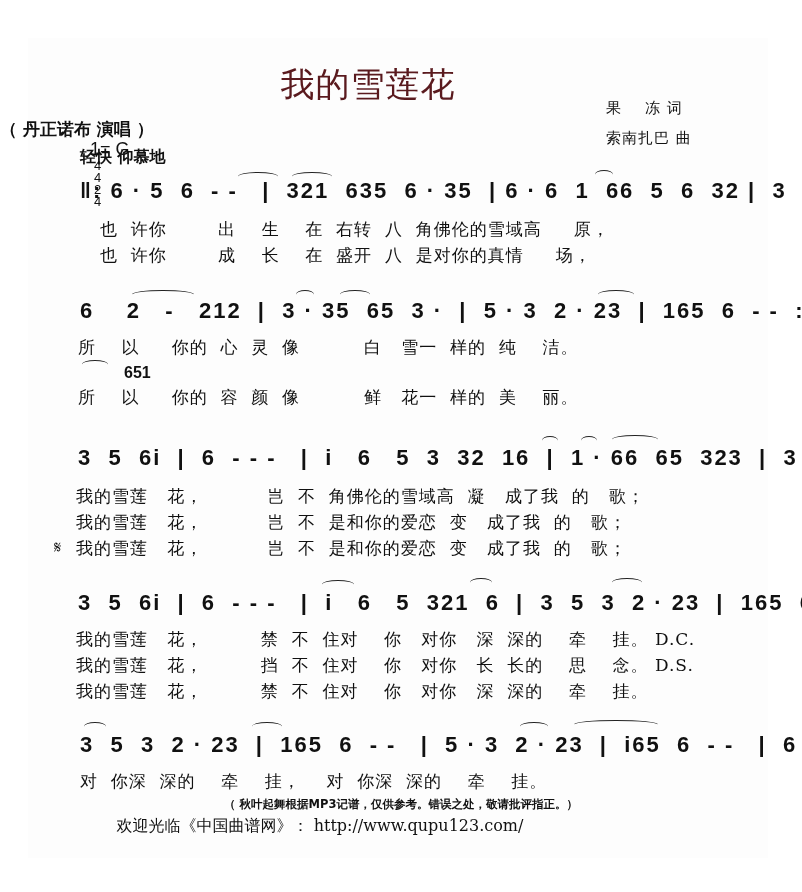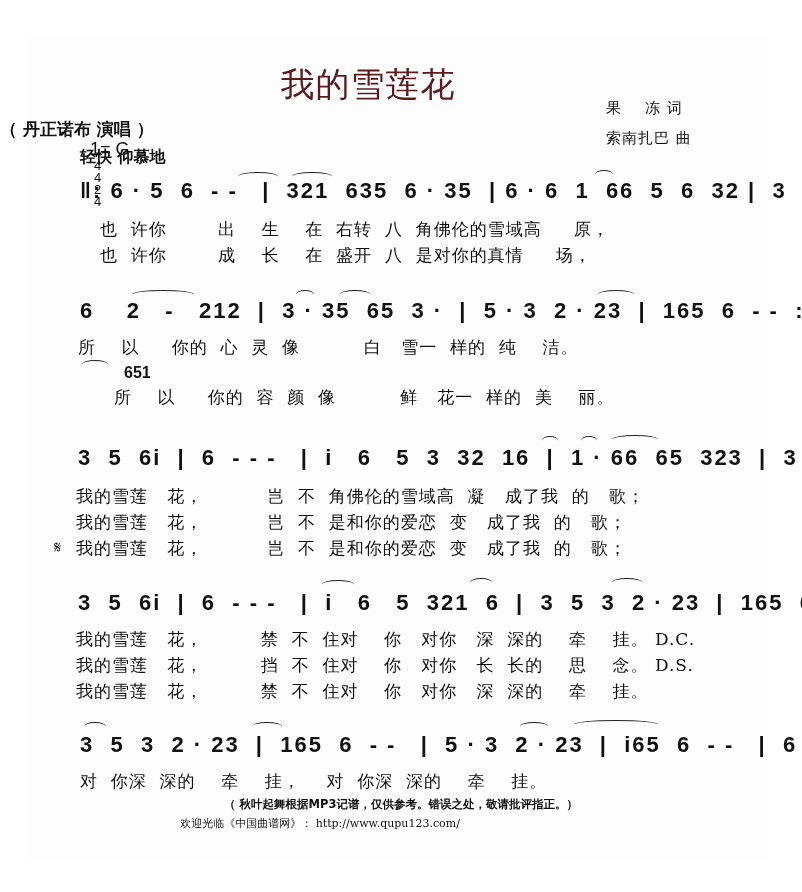--- a/index.html
+++ b/index.html
@@ -10,21 +10,21 @@
   .subtitle{left:0;width:639px;top:118px;text-align:left;font-size:17px;font-weight:bold;}
   .key{left:80px;top:118px;font-size:18px;font-family:"Liberation Sans",sans-serif;}
   .frac{display:inline-block;vertical-align:middle;text-align:center;font-size:13px;line-height:12px;margin-left:4px;font-weight:normal;}
   .tempo{left:80px;top:147px;font-size:16px;font-weight:bold;}
   .credit{left:606px;font-size:15px;font-family:"DejaVu Serif",serif;letter-spacing:1px;}
   .notes{font-family:"Liberation Sans",sans-serif;font-weight:bold;font-size:22px;letter-spacing:2px;}
   .lyr{font-family:"DejaVu Serif",serif;font-size:17px;letter-spacing:1px;}
   .note-sm{font-family:"Liberation Sans",sans-serif;font-weight:bold;font-size:16px;}
   .arc{position:absolute;border-top:1.6px solid #222;border-radius:50% 50% 0 0;height:8px;}
   .footnote{left:0;width:802px;top:797px;text-align:center;font-size:11.5px;font-weight:bold;}
-  .site{left:0;width:640px;top:816px;text-align:center;font-size:11px;font-family:"DejaVu Serif",serif;}
+  .site{left:0;width:640px;top:816px;text-align:center;font-size:16px;font-family:"DejaVu Serif",serif;}
 </style>
 </head>
 <body>
 
 <div class="sheet"></div>
 
 <div class="abs title">我的雪莲花</div>
 <div class="abs subtitle">（ 丹正诺布 演唱 ）</div>
 
 <div class="abs key">
@@ -44,21 +44,21 @@
 <div class="abs lyr" style="left:100px;top:244px;">也  许你        成    长    在  盛开  八  是对你的真情     场，</div>
 
 <div class="abs notes" style="left:80px;top:298px;">6    2   -   212  |  3 · 35  65  3 ·  |  5 · 3  2 · 23  |  165  6  - -  :‖</div>
 <div class="arc" style="left:132px;top:290px;width:62px;"></div>
 <div class="arc" style="left:296px;top:290px;width:18px;"></div>
 <div class="arc" style="left:340px;top:290px;width:30px;"></div>
 <div class="arc" style="left:598px;top:290px;width:36px;"></div>
 <div class="abs lyr" style="left:78px;top:336px;">所    以     你的  心  灵  像          白   雪一  样的  纯    洁。</div>
 <div class="abs note-sm" style="left:80px;top:364px;margin-left:44px;">651</div>
 <div class="arc" style="left:82px;top:360px;width:26px;"></div>
-<div class="abs lyr" style="left:78px;top:386px;margin-left:36px;">所    以     你的  容  颜  像          鲜   花一  样的  美    丽。</div>
+<div class="abs lyr" style="left:78px;top:386px;">所    以     你的  容  颜  像          鲜   花一  样的  美    丽。</div>
 
 <div class="abs notes" style="left:78px;top:445px;">3  5  6i  |  6  - - -   |  i   6   5  3  32  16  |  1 · 66  65  323  |  3  - - -   |</div>
 <div class="arc" style="left:542px;top:436px;width:16px;"></div>
 <div class="arc" style="left:581px;top:436px;width:16px;"></div>
 <div class="arc" style="left:612px;top:435px;width:46px;"></div>
 <div class="abs lyr" style="left:76px;top:485px;">我的雪莲   花，          岂  不  角佛伦的雪域高  凝   成了我  的   歌；</div>
 <div class="abs lyr" style="left:76px;top:511px;">我的雪莲   花，          岂  不  是和你的爱恋  变   成了我  的   歌；</div>
 <div class="abs lyr" style="left:54px;top:537px;">𝄋</div>
 <div class="abs lyr" style="left:76px;top:537px;">我的雪莲   花，          岂  不  是和你的爱恋  变   成了我  的   歌；</div>
 

